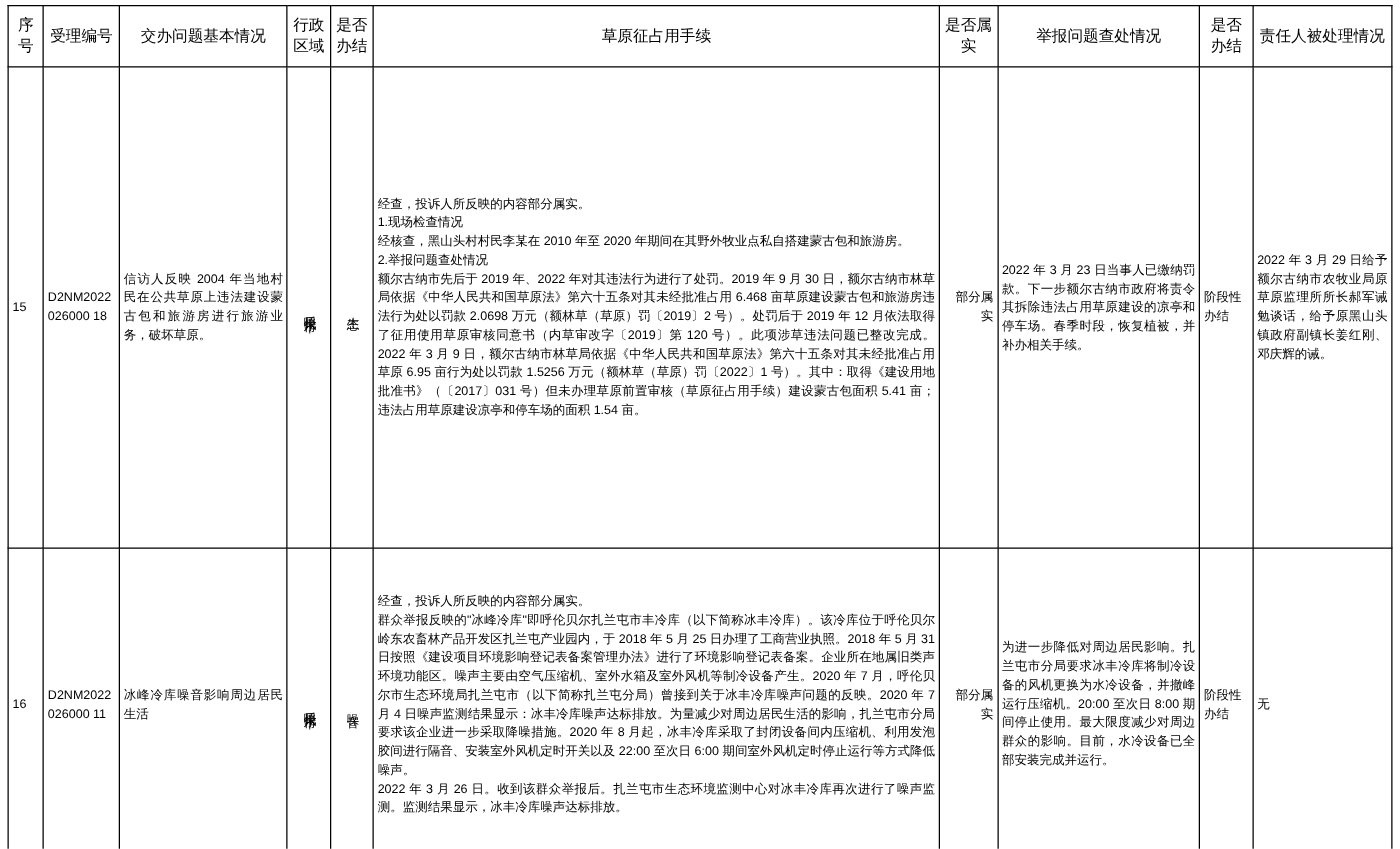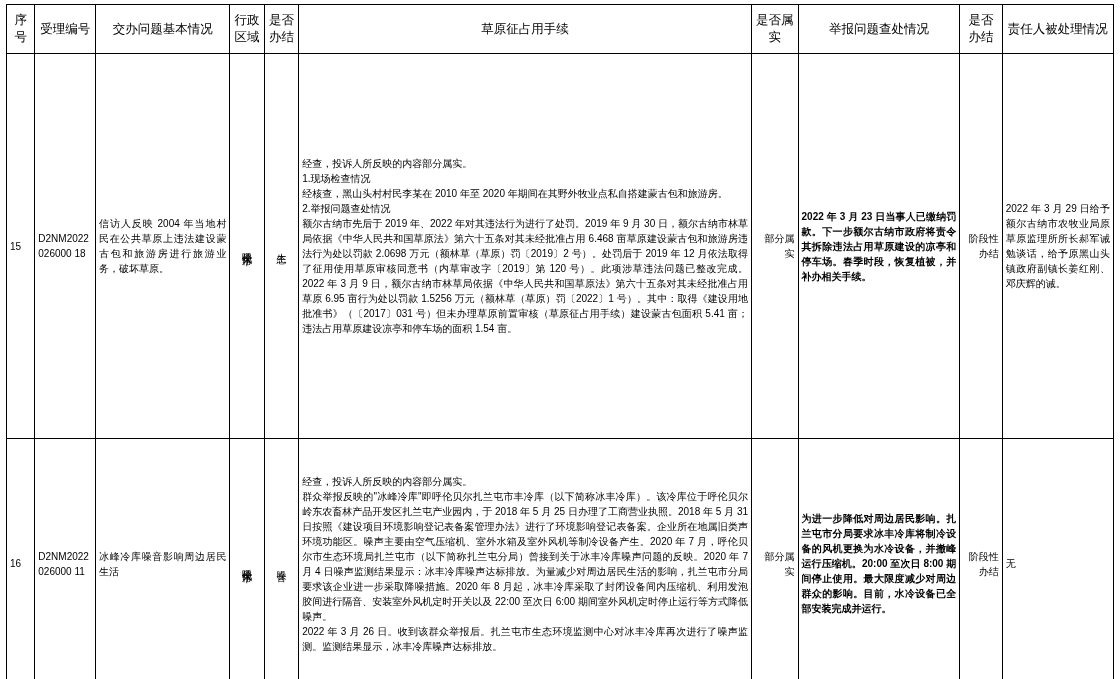--- a/index.html
+++ b/index.html
@@ -64,24 +64,24 @@
   .vert-wrap {
     display: flex;
     align-items: center;
     justify-content: center;
     height: 100%;
   }
   .cell-seq { font-size: 11.5px; }
   .cell-code { font-size: 11px; line-height: 1.45; word-break: break-all; }
   .cell-basic { font-size: 11.5px; line-height: 1.9; text-align: justify; text-justify: inter-ideograph; padding: 2px 6px; }
   .cell-verify { font-size: 11.5px; line-height: 1.85; text-align: justify; text-justify: inter-ideograph; padding: 4px 7px; }
-  .cell-handle { font-size: 11.5px; line-height: 1.9; text-align: justify; text-justify: inter-ideograph; padding: 4px 7px; font-weight: bold; }
+  .cell-handle { font-size: 11.5px; line-height: 1.9; text-align: justify; text-justify: inter-ideograph; padding: 4px 7px; }
   .cell-person { font-size: 11.5px; line-height: 1.9; text-align: justify; text-justify: inter-ideograph; padding: 4px 8px; }
   .cell-true { font-size: 11.5px; line-height: 1.5; text-align: right; }
-  .cell-done { font-size: 11.5px; line-height: 1.5; text-align: right; }
+  .cell-done { font-size: 11.5px; line-height: 1.5; text-align: left; }
   .row1 td { height: 380px; }
   .row2 td { height: 245px; }
   .p { margin: 0; }
   .hdr-seq, .hdr-done, .hdr-true { letter-spacing: 0px; }
 </style>
 </head>
 <body>
 
 <div class="page">
   <table class="report">

